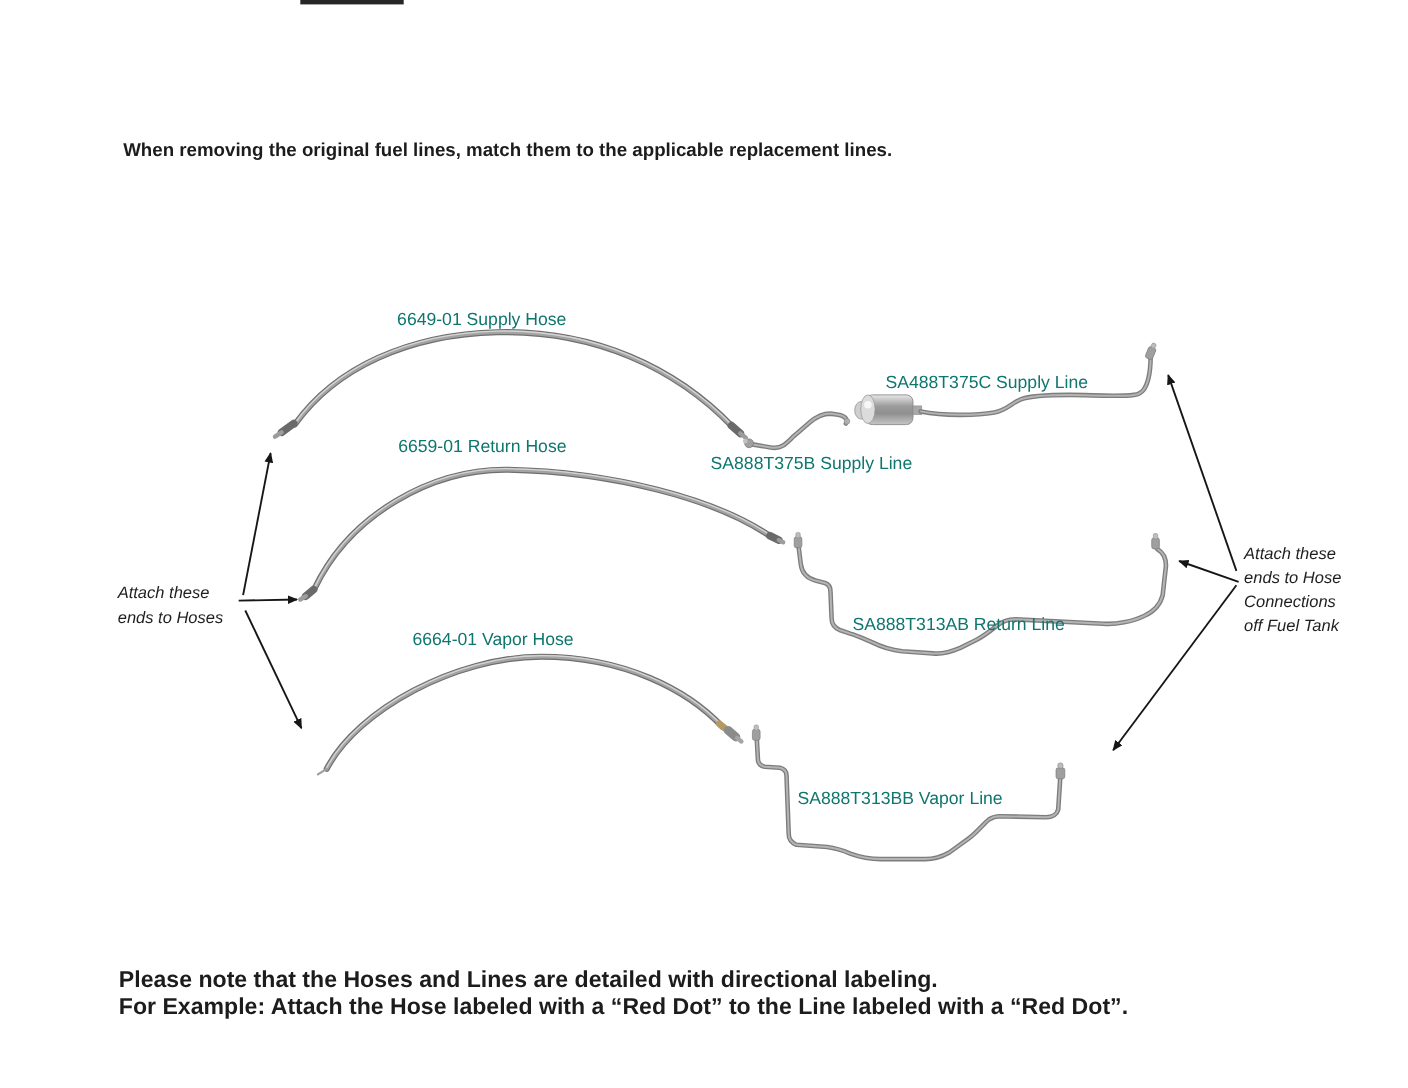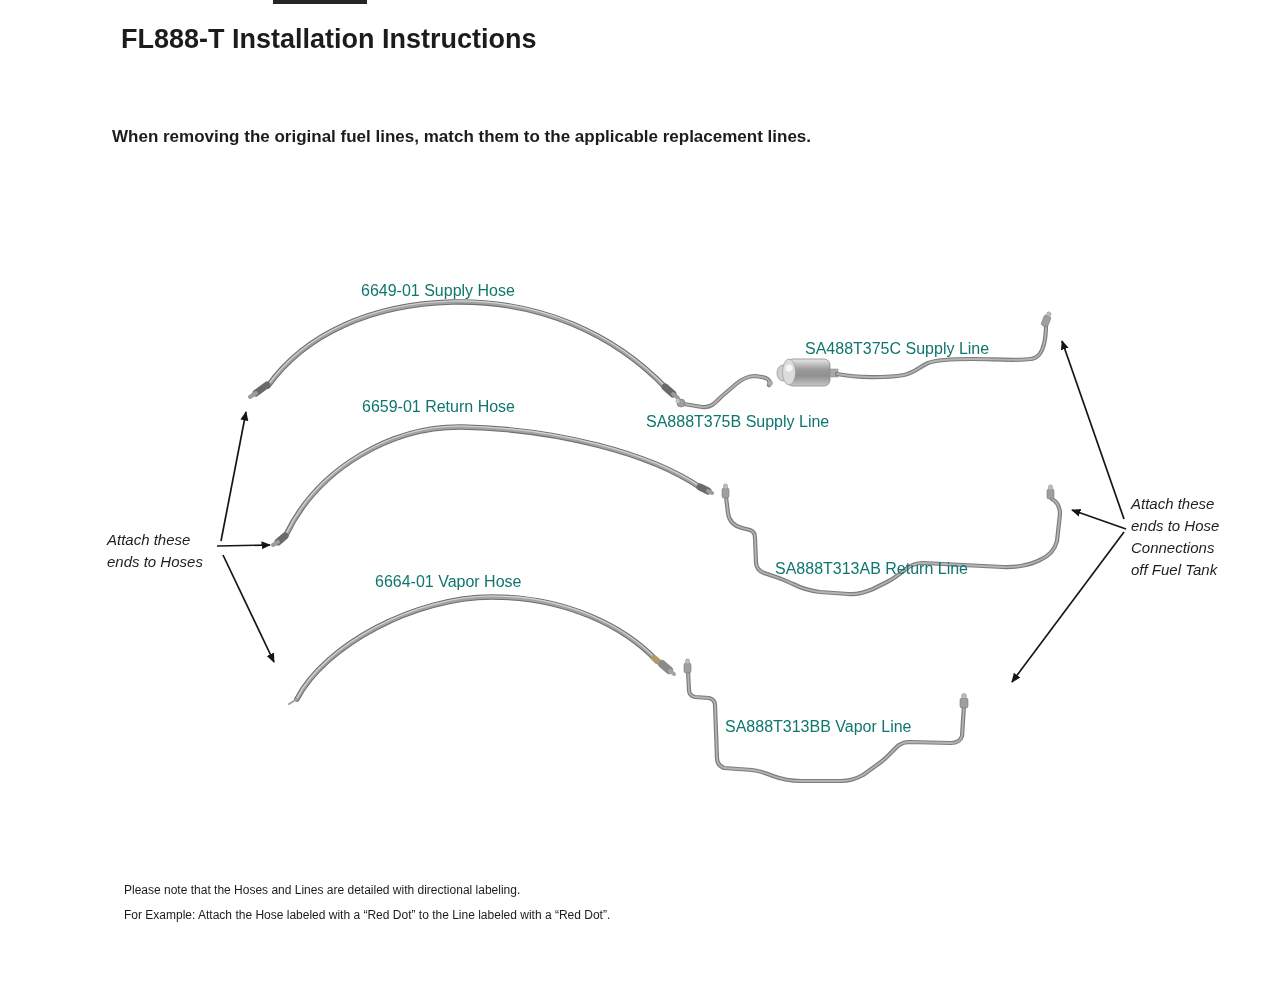--- a/index.html
+++ b/index.html
@@ -6,37 +6,36 @@
   .page{
     position:relative;width:1280px;height:989px;background:#ffffff;
     font-family:"Liberation Sans", sans-serif;color:#1c1c1c;overflow:hidden;
   }
   .topbar{position:absolute;left:273px;top:0;width:94px;height:4px;background:#262626;}
   .title{position:absolute;left:121px;top:24px;font-size:27px;font-weight:bold;white-space:nowrap;margin:0;}
   .subtitle{position:absolute;left:120px;top:62px;font-size:17px;font-weight:bold;white-space:nowrap;margin:0;}
   .intro{position:absolute;left:112px;top:127px;font-size:17px;font-weight:bold;white-space:nowrap;margin:0;}
   .lbl{position:absolute;font-size:16px;color:#0f766e;white-space:nowrap;}
   .ann{position:absolute;font-size:15px;line-height:22px;color:#1f1f1f;white-space:nowrap;font-style:italic;}
-  .notes{position:absolute;left:124px;top:878px;font-size:12px;font-weight:normal;line-height:25px;white-space:nowrap;}
+  .notes{position:absolute;left:108px;top:878px;font-size:21px;font-weight:bold;line-height:25px;white-space:nowrap;}
   svg.diagram{position:absolute;left:0;top:0;width:1280px;height:989px;}
   .hose-under{fill:none;stroke:#6f6f6f;stroke-width:5.5;stroke-linecap:round;}
   .hose-mid{fill:none;stroke:#a3a3a3;stroke-width:3.4;stroke-linecap:round;}
   .hose-hi{fill:none;stroke:#d4d4d4;stroke-width:1.2;stroke-linecap:round;}
   .line-under{fill:none;stroke:#7d7d7d;stroke-width:4.2;stroke-linecap:round;stroke-linejoin:round;}
   .line-mid{fill:none;stroke:#b4b4b4;stroke-width:1.8;stroke-linecap:round;stroke-linejoin:round;}
   .arrow{fill:none;stroke:#161616;stroke-width:1.7;}
 </style>
 </head>
 <body>
 
 <div class="page">
 
   <div class="topbar"></div>
 
-  <h1 class="title">FL888-T Installation Instructions</h1>
   <p class="intro">When removing the original fuel lines, match them to the applicable replacement lines.</p>
 
   <svg class="diagram" viewBox="0 0 1280 989" aria-hidden="true">
     <defs>
       <linearGradient id="filtGrad" x1="0" y1="0" x2="0" y2="1">
         <stop offset="0" stop-color="#e8e8e8"></stop>
         <stop offset="0.38" stop-color="#9c9c9c"></stop>
         <stop offset="0.62" stop-color="#8f8f8f"></stop>
         <stop offset="1" stop-color="#c6c6c6"></stop>
       </linearGradient>

